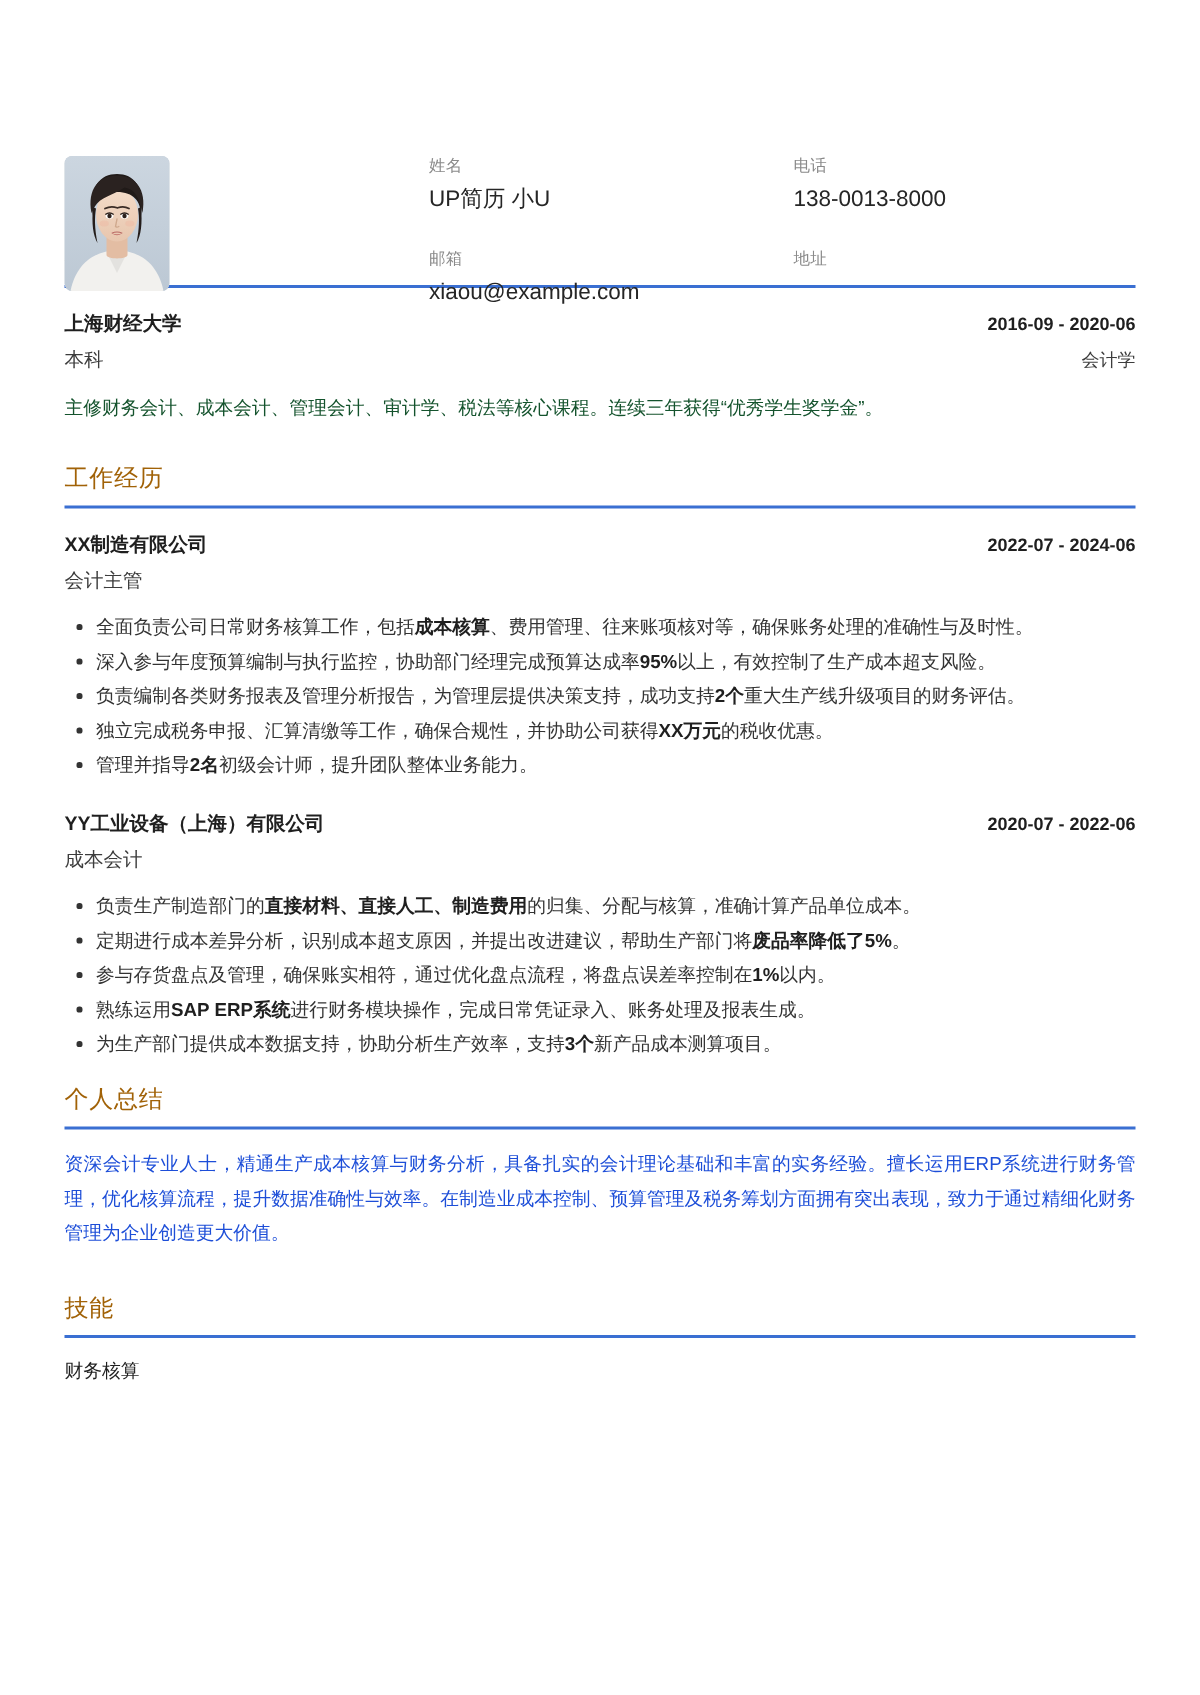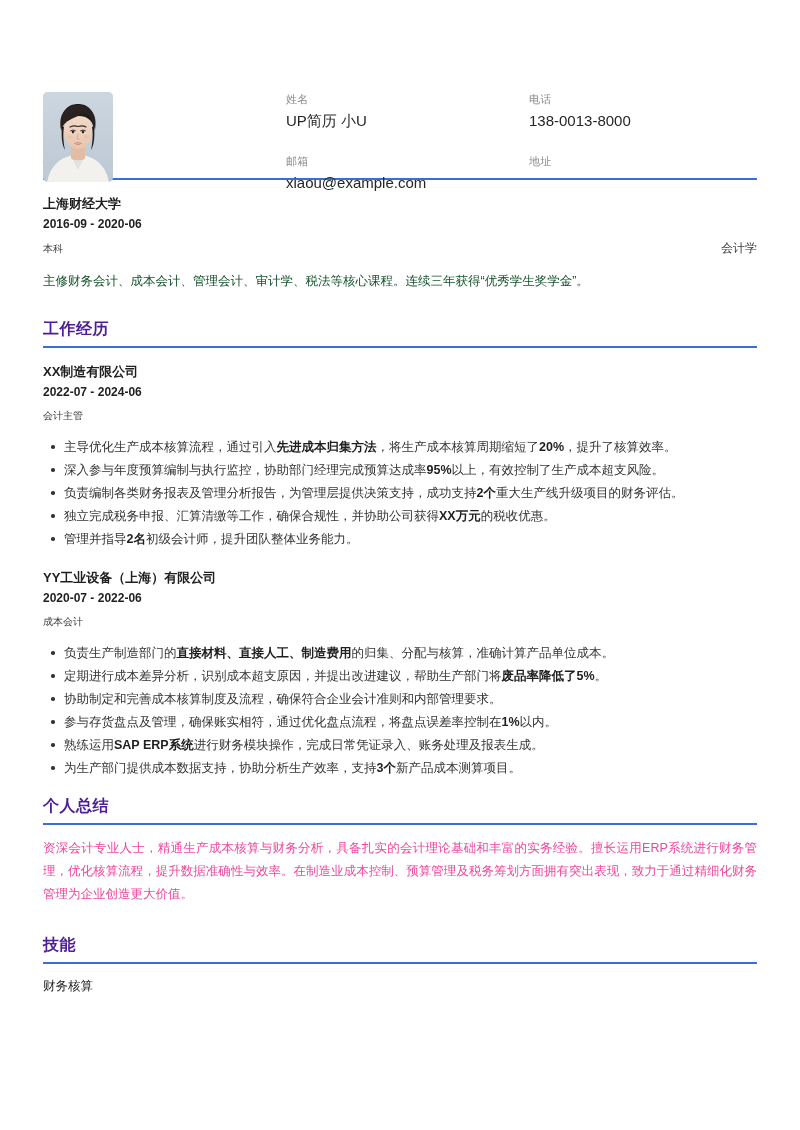--- a/index.html
+++ b/index.html
@@ -12,21 +12,21 @@
     height: 1130px;
     font-family: "Liberation Sans", "DejaVu Sans", sans-serif;
     color: #262626;
     overflow: hidden;
     position: relative;
   }
   .page {
     width: 800px;
     height: 1130px;
     box-sizing: border-box;
-    padding: 4px 43px;
+    padding: 16px 43px;
     position: relative;
   }
 
   
   .header {
     display: flex;
     align-items: flex-start;
     padding-top: 88px;
     height: 130px;
     box-sizing: border-box;
@@ -62,54 +62,53 @@
     font-size: 15px;
     color: #262626;
     line-height: 22px;
     margin-top: 3px;
   }
 
   
   .section { margin-top: 16px; }
   .section-title {
     font-size: 16px;
-    font-weight: bold;
-    color: #4c1d95;
+    font-weight: normal;
+    color: #a16207;
     line-height: 22px;
     letter-spacing: 0.5px;
   }
   .section-rule {
     height: 2px;
     background: #3a6fd2;
     margin-top: 6px;
   }
 
   
   .entry { margin-top: 14px; }
   .entry-row {
     display: flex;
     justify-content: space-between;
     align-items: baseline;
-    flex-direction: column;
   }
   .entry-org {
     font-size: 13px;
     font-weight: bold;
     color: #1f1f1f;
     line-height: 20px;
   }
   .entry-date {
     font-size: 12px;
     font-weight: bold;
     color: #1f1f1f;
     line-height: 20px;
     white-space: nowrap;
   }
   .entry-sub {
-    font-size: 10px;
+    font-size: 13px;
     color: #3c3c3c;
     line-height: 20px;
   }
   .entry-extra {
     font-size: 12px;
     color: #3c3c3c;
     line-height: 20px;
     white-space: nowrap;
   }
   .entry-row2 {
@@ -148,21 +147,21 @@
     height: 3.5px;
     background: #333333;
     border-radius: 50%;
   }
   ul.bullets b { font-weight: bold; color: #1f1f1f; }
 
   
   .summary-text {
     font-size: 12.5px;
     line-height: 23px;
-    color: #ec4899;
+    color: #1d4ed8;
     margin-top: 12px;
     text-align: justify;
   }
 
   
   .skill-name {
     font-size: 12.5px;
     font-weight: normal;
     color: #1f1f1f;
     line-height: 20px;
@@ -270,40 +269,39 @@
 
     <div class="entry">
       <div class="entry-row">
         <div class="entry-org">XX制造有限公司</div>
         <div class="entry-date">2022-07 - 2024-06</div>
       </div>
       <div class="entry-row2">
         <div class="entry-sub">会计主管</div>
       </div>
       <ul class="bullets">
-          <li>主导优化生产成本核算流程，通过引入<b>先进成本归集方法</b>，将生产成本核算周期缩短了<b>20%</b>，提升了核算效率。</li>
+          <li>全面负责公司日常财务核算工作，包括<b>成本核算</b>、费用管理、往来账项核对等，确保账务处理的准确性与及时性。</li>
           <li>深入参与年度预算编制与执行监控，协助部门经理完成预算达成率<b>95%</b>以上，有效控制了生产成本超支风险。</li>
           <li>负责编制各类财务报表及管理分析报告，为管理层提供决策支持，成功支持<b>2个</b>重大生产线升级项目的财务评估。</li>
           <li>独立完成税务申报、汇算清缴等工作，确保合规性，并协助公司获得<b>XX万元</b>的税收优惠。</li>
           <li>管理并指导<b>2名</b>初级会计师，提升团队整体业务能力。</li>
         </ul>
     </div>
 
     <div class="entry" style="margin-top:18px;">
       <div class="entry-row">
         <div class="entry-org">YY工业设备（上海）有限公司</div>
         <div class="entry-date">2020-07 - 2022-06</div>
       </div>
       <div class="entry-row2">
         <div class="entry-sub">成本会计</div>
       </div>
       <ul class="bullets">
           <li>负责生产制造部门的<b>直接材料、直接人工、制造费用</b>的归集、分配与核算，准确计算产品单位成本。</li>
           <li>定期进行成本差异分析，识别成本超支原因，并提出改进建议，帮助生产部门将<b>废品率降低了5%</b>。</li>
-          <li>协助制定和完善成本核算制度及流程，确保符合企业会计准则和内部管理要求。</li>
           <li>参与存货盘点及管理，确保账实相符，通过优化盘点流程，将盘点误差率控制在<b>1%</b>以内。</li>
           <li>熟练运用<b>SAP ERP系统</b>进行财务模块操作，完成日常凭证录入、账务处理及报表生成。</li>
           <li>为生产部门提供成本数据支持，协助分析生产效率，支持<b>3个</b>新产品成本测算项目。</li>
         </ul>
     </div>
   </div>
 
   <div class="section" style="">
     <div class="section-title">个人总结</div>
     <div class="section-rule"></div>

